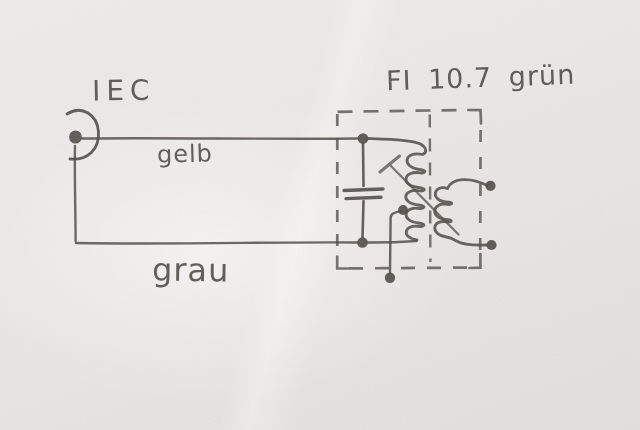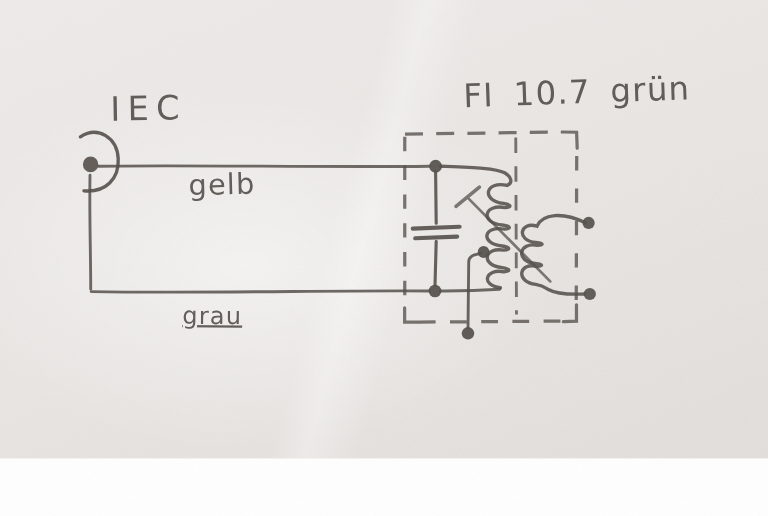--- a/index.html
+++ b/index.html
@@ -8,21 +8,21 @@
     --ink-text: #4f4b47;
   }
   html, body {
     margin: 0; padding: 0;
     width: 640px; height: 430px;
     overflow: hidden;
     font-family: "DejaVu Sans", sans-serif;
   }
   .photo {
     position: relative;
-    width: 640px; height: 382px;
+    width: 640px; height: 430px;
     background:
       radial-gradient(ellipse 420px 260px at 32% 58%, rgba(255,255,255,0.55) 0%, rgba(255,255,255,0) 60%),
       linear-gradient(105deg, rgba(255,255,255,0) 44%, rgba(255,255,255,0.35) 48%, rgba(255,255,255,0) 54%),
       linear-gradient(160deg, #eeebe9 0%, var(--paper) 45%, #e2dedb 100%);
   }
   .schematic {
     position: absolute; inset: 0;
     width: 640px; height: 430px;
     color: var(--pencil);
   }
@@ -38,23 +38,22 @@
     font-size: 28px; letter-spacing: 6px;
     transform: rotate(-1deg);
   }
   .label-gelb {
     left: 157px; top: 140px;
     font-size: 24px; letter-spacing: 1px;
     transform: rotate(-1.5deg);
   }
   .label-grau {
     left: 152px; top: 251px;
-    font-size: 20px; letter-spacing: 1px;
+    font-size: 32px; letter-spacing: 1px;
     transform: rotate(0.5deg);
-    text-decoration: underline;
   }
   .label-fi {
     left: 386px; top: 62px;
     font-size: 27px; letter-spacing: 1px;
     word-spacing: 7px;
     transform: rotate(-2deg);
   }
 </style>
 </head>
 <body>

